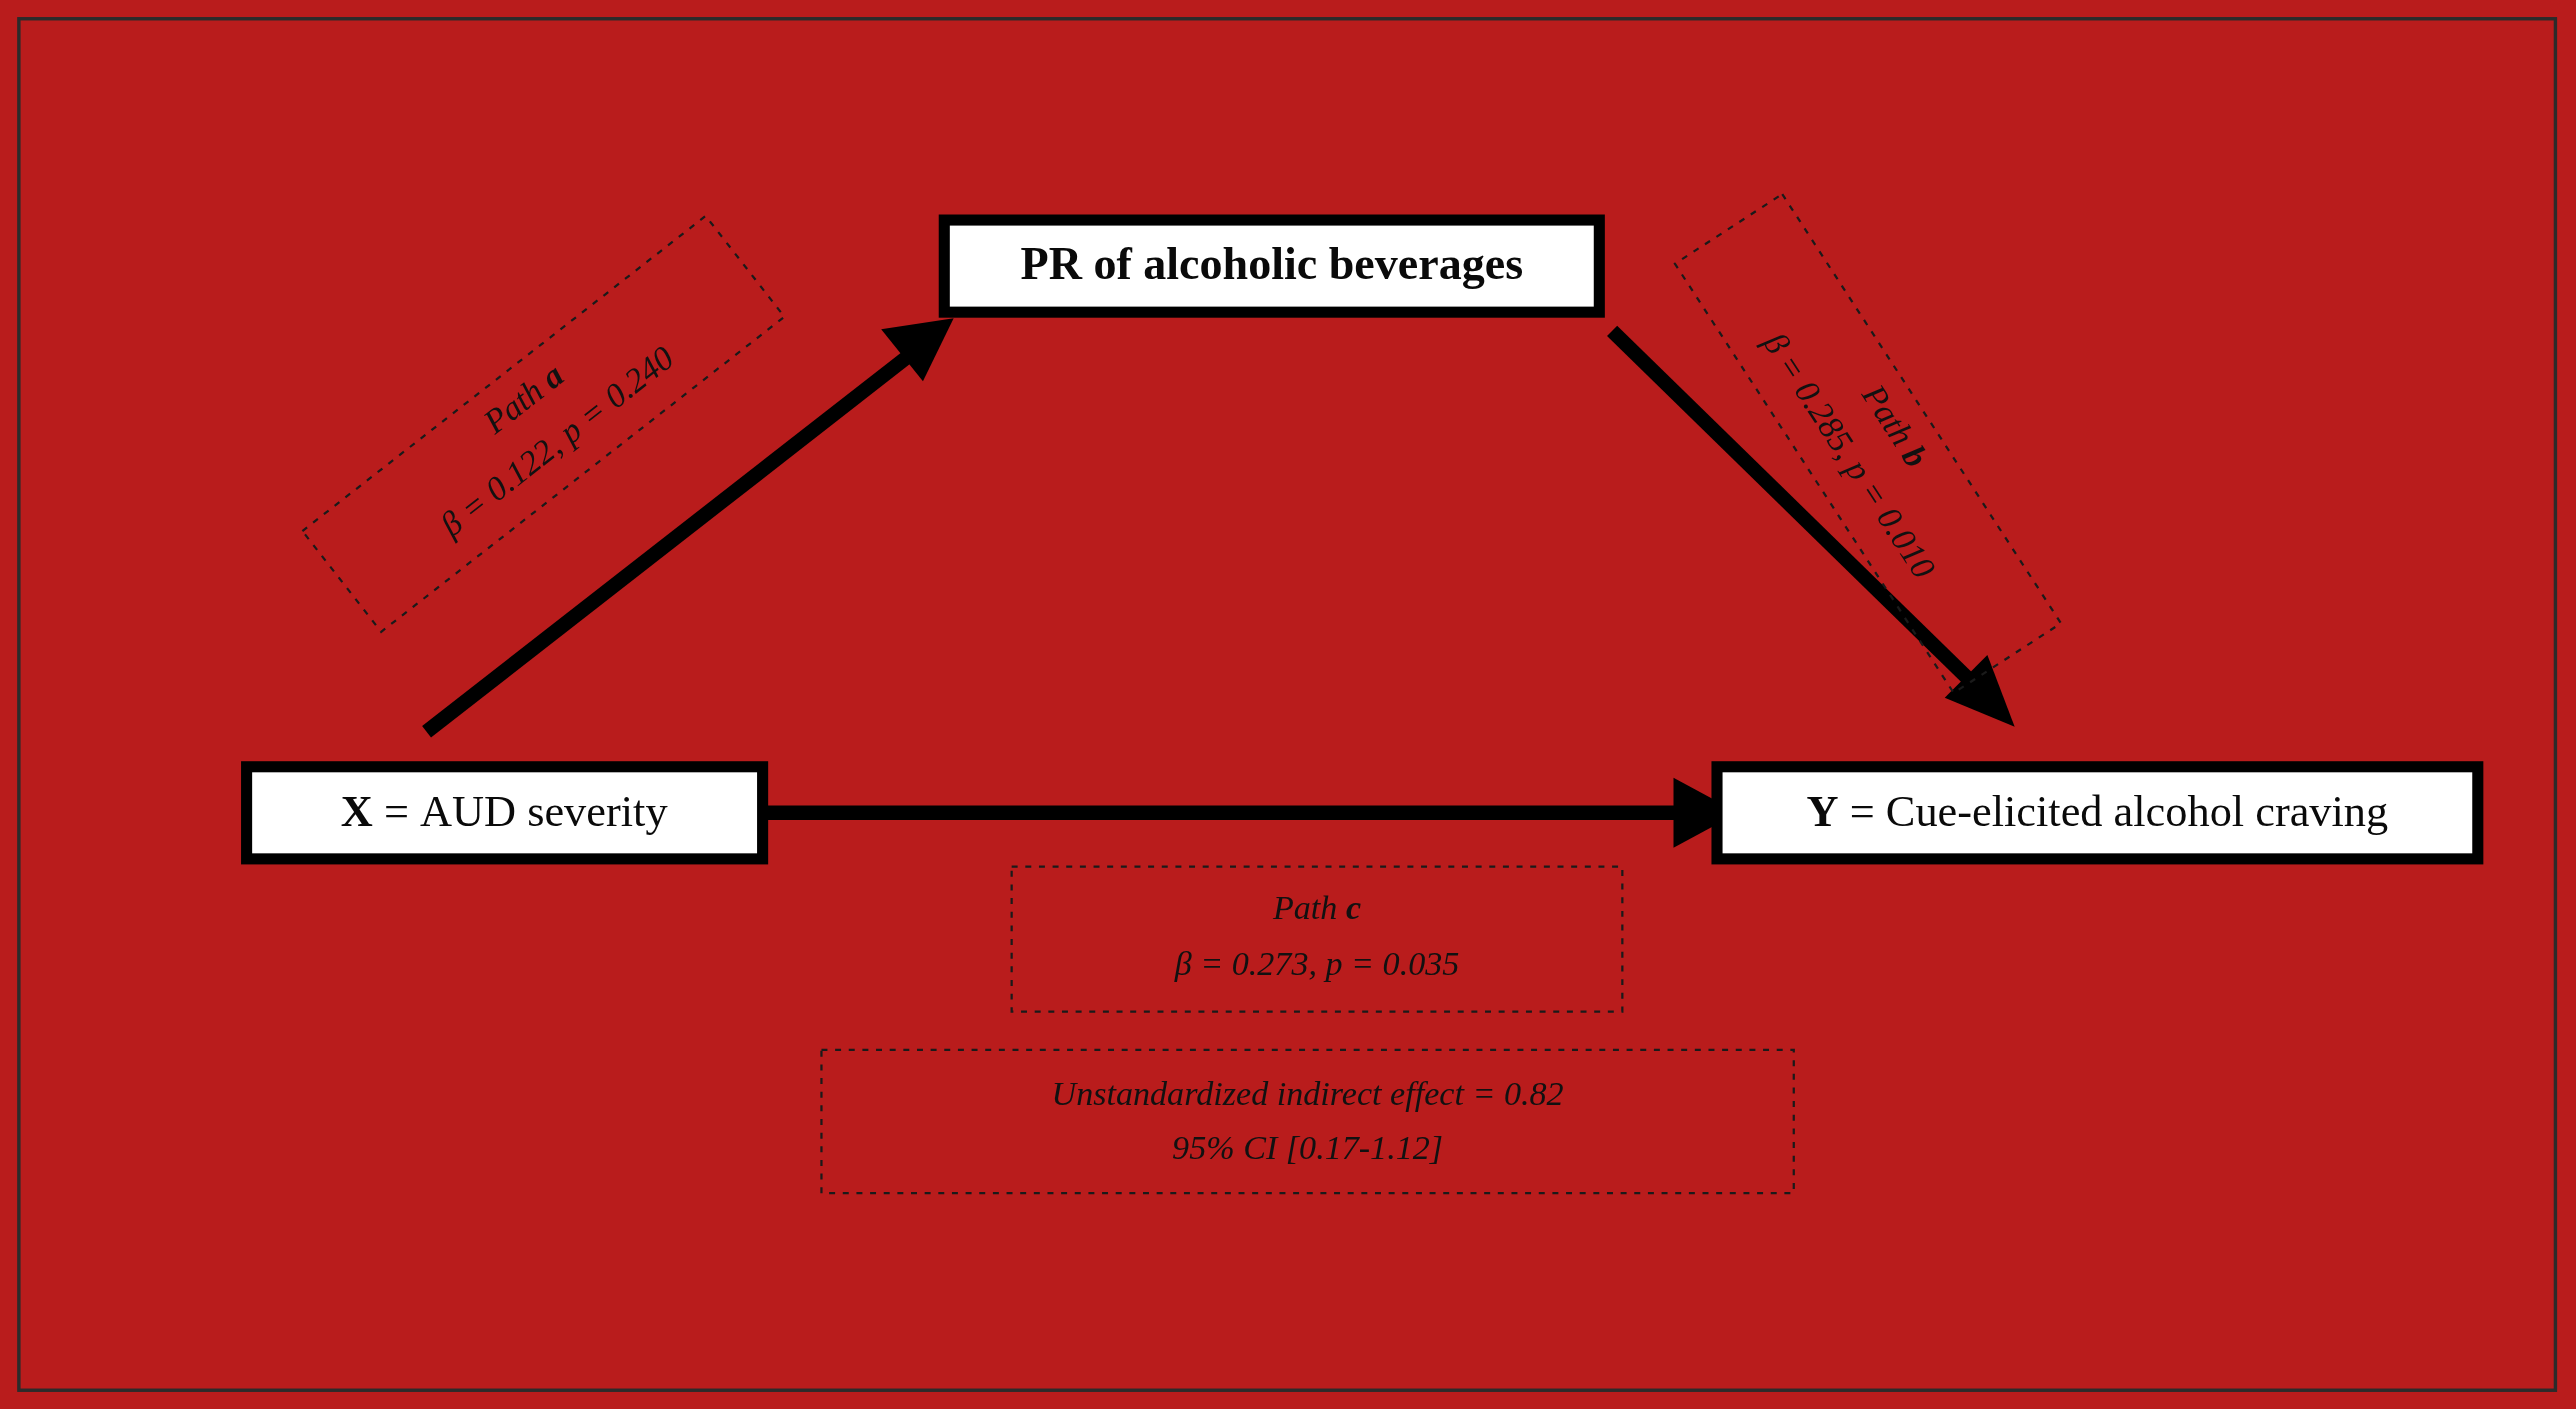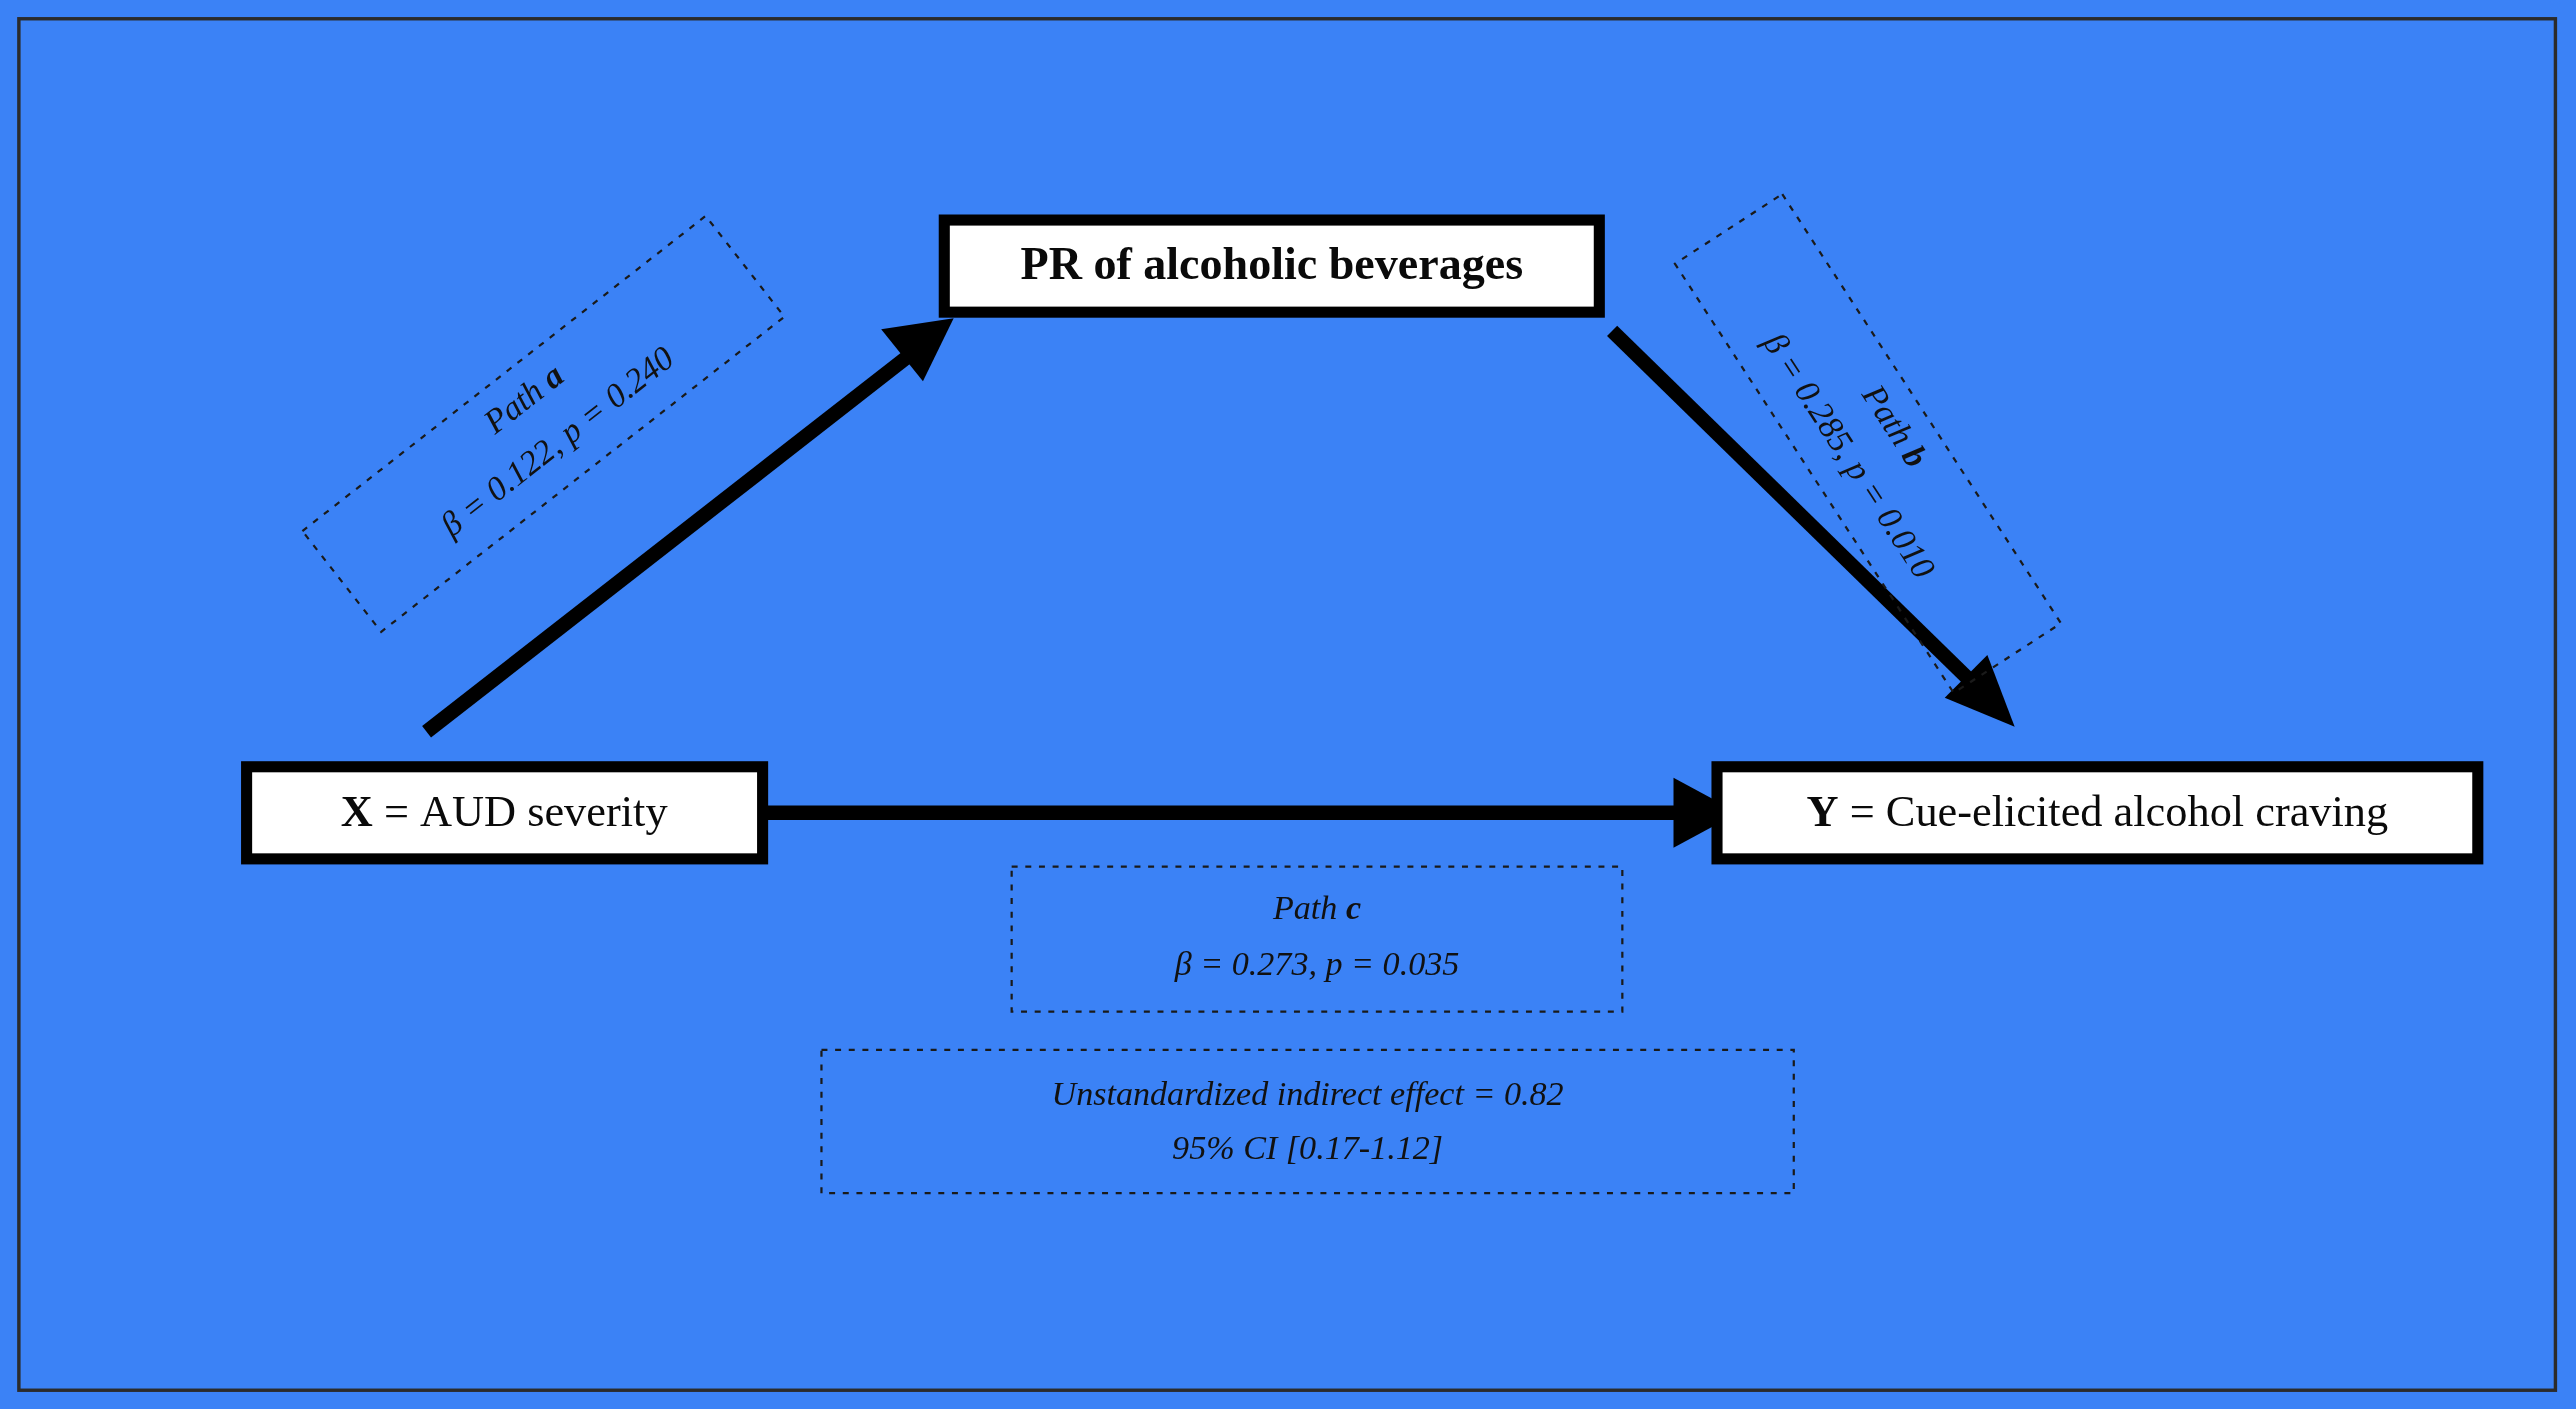--- a/index.html
+++ b/index.html
@@ -10,21 +10,21 @@
   body {
     width: 2576px;
     height: 1409px;
     font-family: "Liberation Serif", "DejaVu Serif", serif;
     overflow: hidden;
   }
   #figure-root {
     position: relative;
     width: 2576px;
     height: 1409px;
-    background: #3b82f6;
+    background: #b91c1c;
   }
   #diagram-svg {
     position: absolute;
     top: 0;
     left: 0;
     width: 2576px;
     height: 1409px;
     display: block;
   }
   .node-label {

